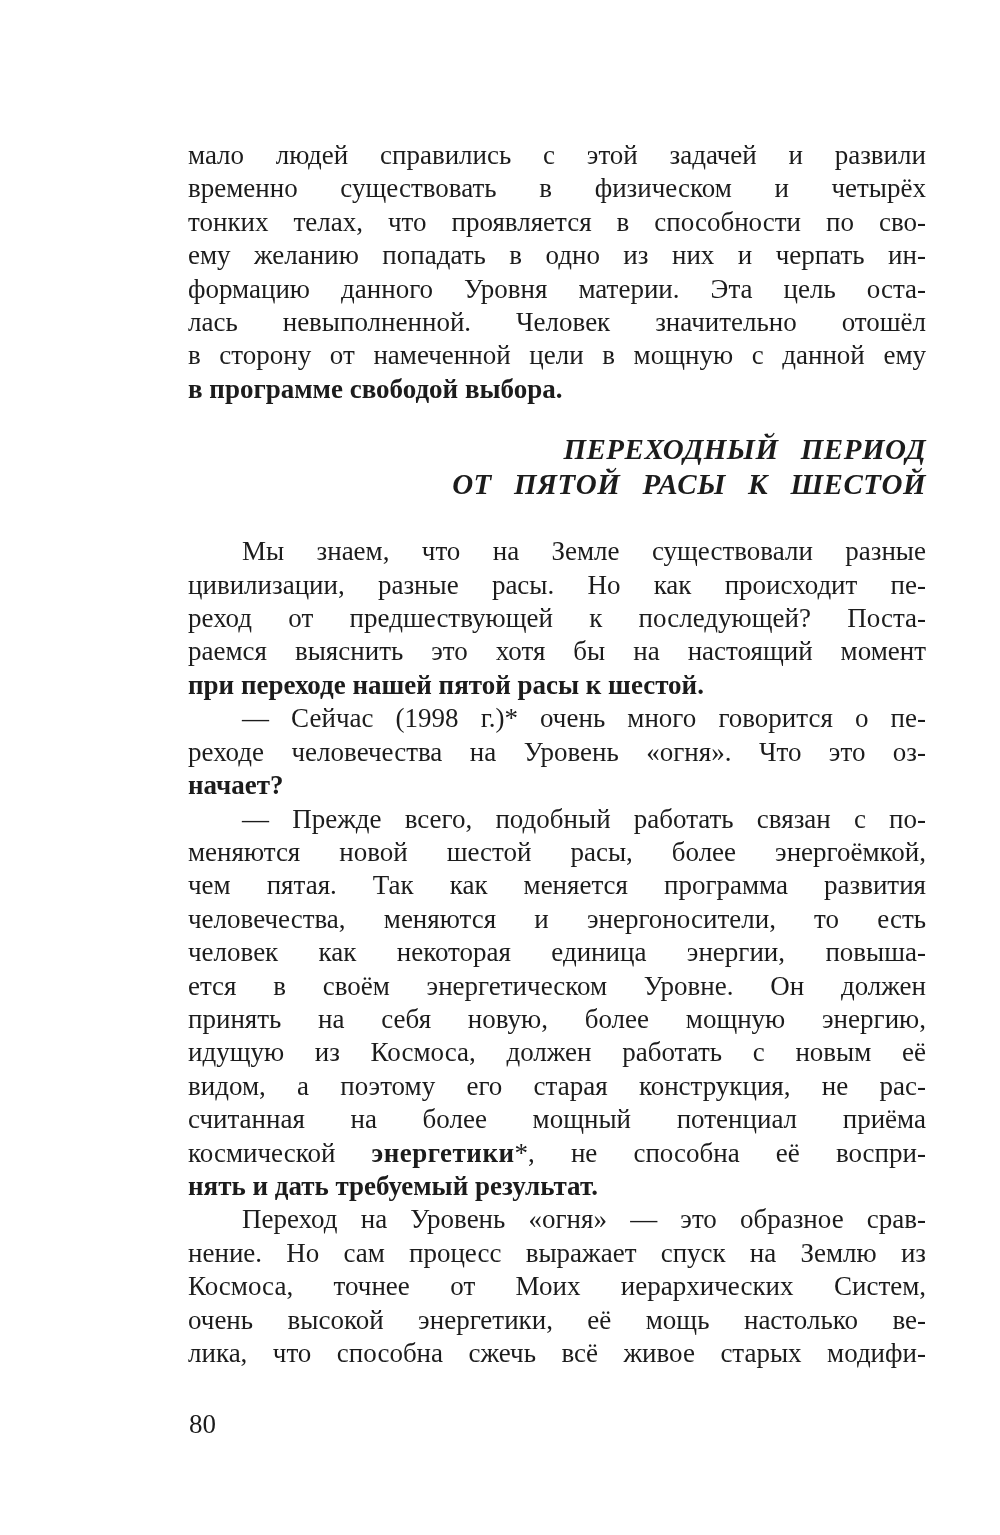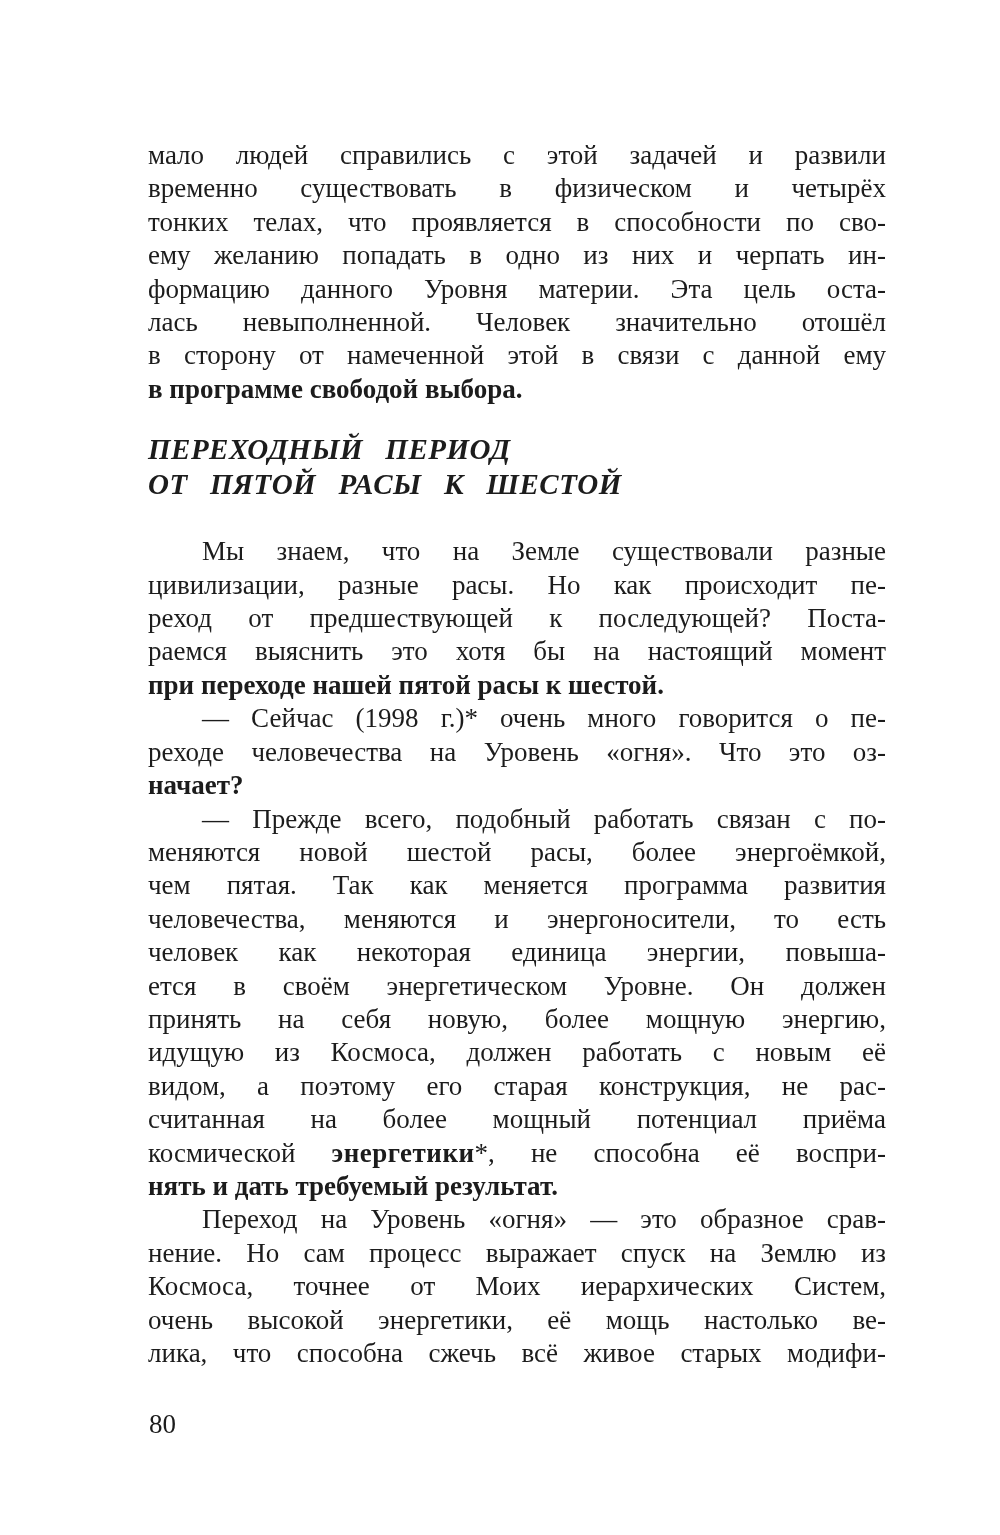--- a/index.html
+++ b/index.html
@@ -8,20 +8,21 @@
     background: #ffffff;
   }
   .page {
     position: relative;
     width: 952px;
     height: 1535px;
     background: #ffffff;
     color: #1c1c1c;
     font-family: "Liberation Serif", "DejaVu Serif", serif;
     overflow: hidden;
+    margin-left: 40px;
   }
   .text-block {
     position: absolute;
     left: 148px;
     top: 139px;
     width: 738px;
     font-size: 27px;
     line-height: 33.4px;
   }
   .para {
@@ -39,21 +40,21 @@
   .line.indent {
     text-indent: 54px;
   }
   .line b {
     font-weight: 700;
     letter-spacing: 0.5px;
   }
   .heading {
     margin-top: 26px;
     margin-bottom: 33px;
-    text-align: left;
+    text-align: right;
     font-weight: 700;
     font-style: italic;
     font-size: 29px;
     line-height: 35px;
     word-spacing: 0.5em;
     letter-spacing: 0.5px;
   }
   .page-number {
     position: absolute;
     left: 149px;
@@ -67,21 +68,21 @@
 
 <div class="page" style="background: rgb(255, 255, 255); color: rgb(28, 28, 28);">
   <div class="text-block">
       <div class="para">
         <div class="line">мало людей справились с этой задачей и развили</div>
         <div class="line">временно существовать в физическом и четырёх</div>
         <div class="line">тонких телах, что проявляется в способности по сво-</div>
         <div class="line">ему желанию попадать в одно из них и черпать ин-</div>
         <div class="line">формацию данного Уровня материи. Эта цель оста-</div>
         <div class="line">лась невыполненной. Человек значительно отошёл</div>
-        <div class="line">в сторону от намеченной этой в связи с данной ему</div>
+        <div class="line">в сторону от намеченной цели в мощную с данной ему</div>
         <div class="line last">в программе свободой выбора.</div>
       </div>
       <div class="heading">
         <div class="heading-line">ПЕРЕХОДНЫЙ ПЕРИОД</div>
         <div class="heading-line">ОТ ПЯТОЙ РАСЫ К ШЕСТОЙ</div>
       </div>
       <div class="para">
         <div class="line indent">Мы знаем, что на Земле существовали разные</div>
         <div class="line">цивилизации, разные расы. Но как происходит пе-</div>
         <div class="line">реход от предшествующей к последующей? Поста-</div>

